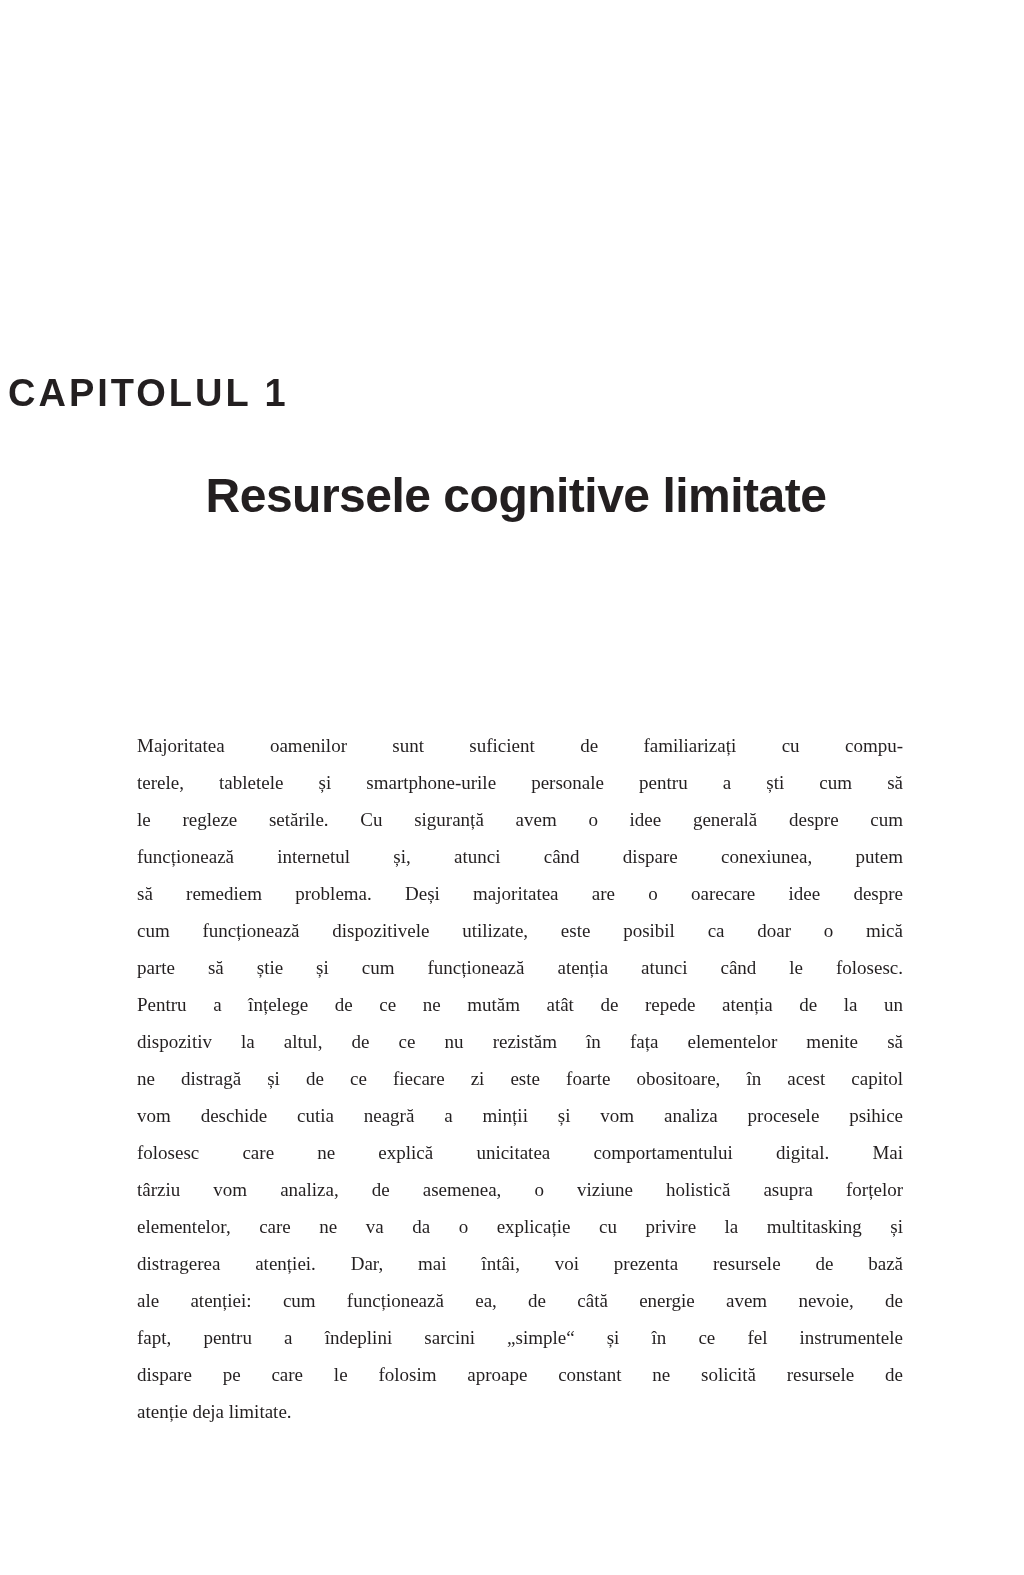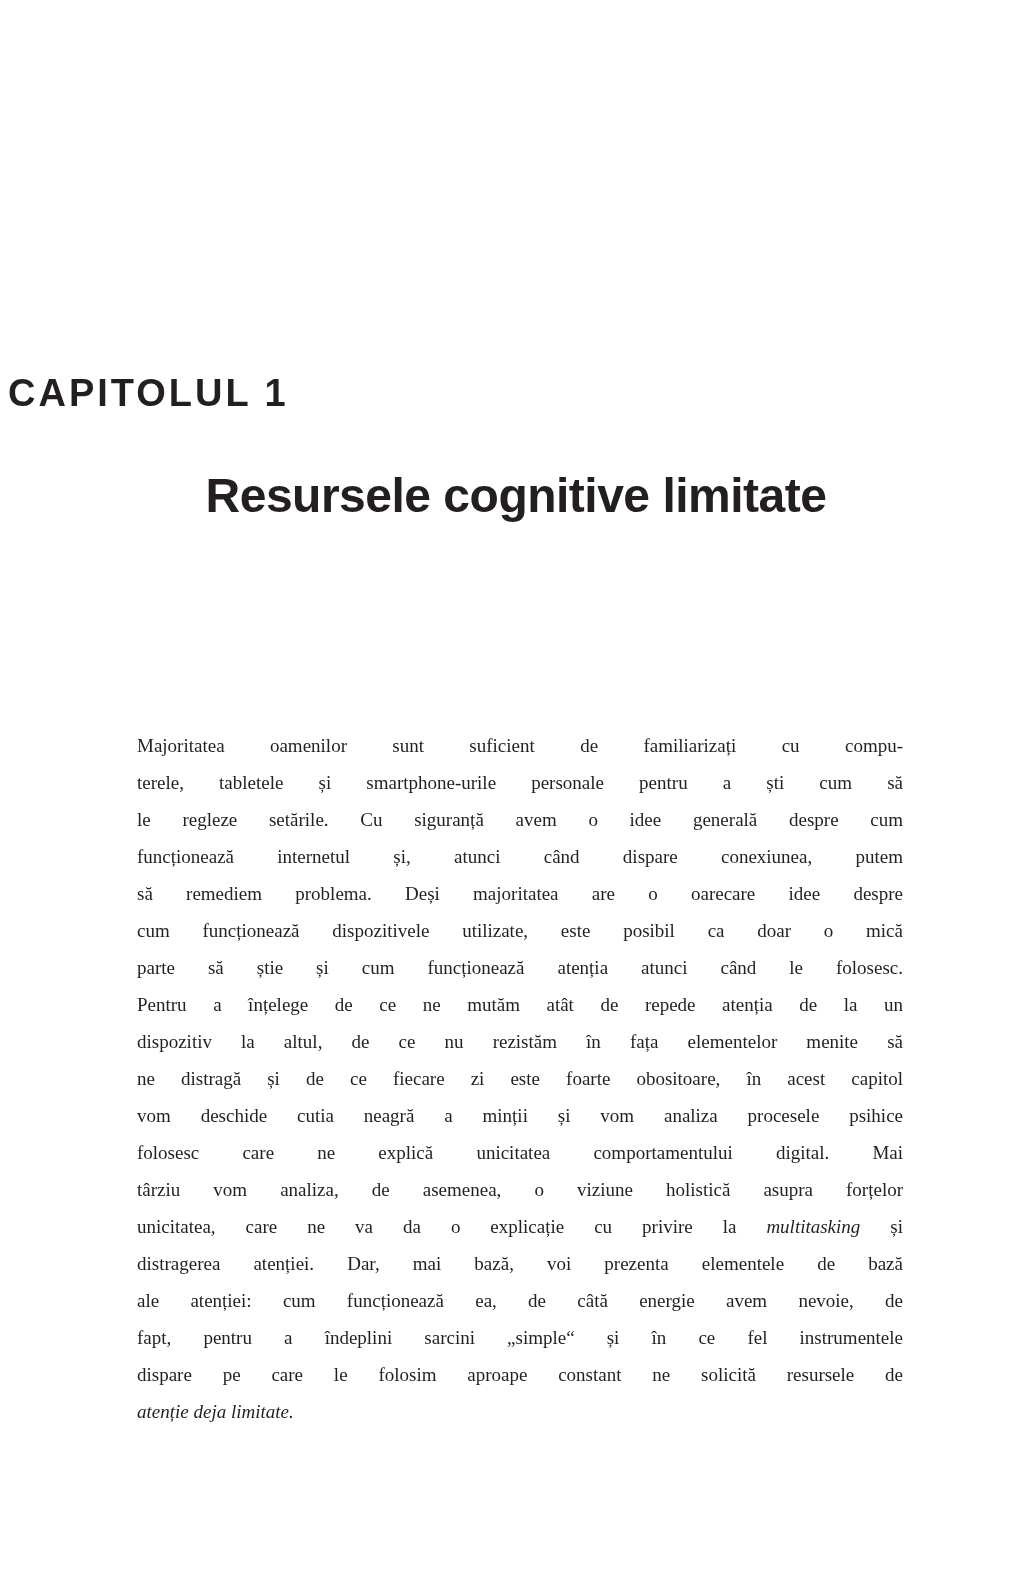--- a/index.html
+++ b/index.html
@@ -52,24 +52,22 @@
     color: var(--text-color, #231f20);
   }
   .body-line {
     text-align: justify;
     text-align-last: justify;
     height: 37px;
     overflow: visible;
   }
   .body-line.last {
     text-align-last: left;
-    font-style: italic;
   }
   .body-line .italic {
-    font-style: italic;
   }
 </style>
 </head>
 <body>
 
 <div class="page">
   <div class="chapter-label">CAPITOLUL 1</div>
   <h1 class="page-title" style="margin:0; font-size:48px;">Resursele cognitive limitate</h1>
   <div class="body-text">
       <div class="body-line"><span>Majoritatea oamenilor sunt suficient de familiarizați cu compu-</span></div>
@@ -78,20 +76,20 @@
       <div class="body-line"><span>funcționează internetul și, atunci când dispare conexiunea, putem</span></div>
       <div class="body-line"><span>să remediem problema. Deși majoritatea are o oarecare idee despre</span></div>
       <div class="body-line"><span>cum funcționează dispozitivele utilizate, este posibil ca doar o mică</span></div>
       <div class="body-line"><span>parte să știe și cum funcționează atenția atunci când le folosesc.</span></div>
       <div class="body-line"><span>Pentru a înțelege de ce ne mutăm atât de repede atenția de la un</span></div>
       <div class="body-line"><span>dispozitiv la altul, de ce nu rezistăm în fața elementelor menite să</span></div>
       <div class="body-line"><span>ne distragă și de ce fiecare zi este foarte obositoare, în acest capitol</span></div>
       <div class="body-line"><span>vom deschide cutia neagră a minții și vom analiza procesele psihice</span></div>
       <div class="body-line"><span>folosesc care ne explică unicitatea comportamentului digital. Mai</span></div>
       <div class="body-line"><span>târziu vom analiza, de asemenea, o viziune holistică asupra forțelor</span></div>
-      <div class="body-line"><span>unicitatea, care ne va da o explicație cu privire la </span><span class="italic">multitasking</span><span> și</span></div>
-      <div class="body-line"><span>distragerea atenției. Dar, mai bază, voi prezenta elementele de bază</span></div>
+      <div class="body-line"><span>elementelor, care ne va da o explicație cu privire la </span><span class="italic">multitasking</span><span> și</span></div>
+      <div class="body-line"><span>distragerea atenției. Dar, mai întâi, voi prezenta resursele de bază</span></div>
       <div class="body-line"><span>ale atenției: cum funcționează ea, de câtă energie avem nevoie, de</span></div>
       <div class="body-line"><span>fapt, pentru a îndeplini sarcini „simple“ și în ce fel instrumentele</span></div>
       <div class="body-line"><span>dispare pe care le folosim aproape constant ne solicită resursele de</span></div>
       <div class="body-line last"><span>atenție deja limitate.</span></div>
     </div>
 </div>
 
 </body></html>

